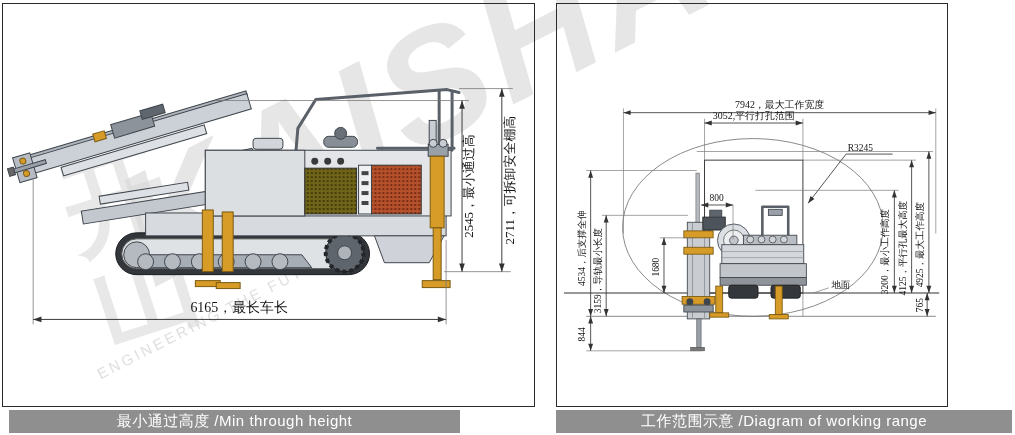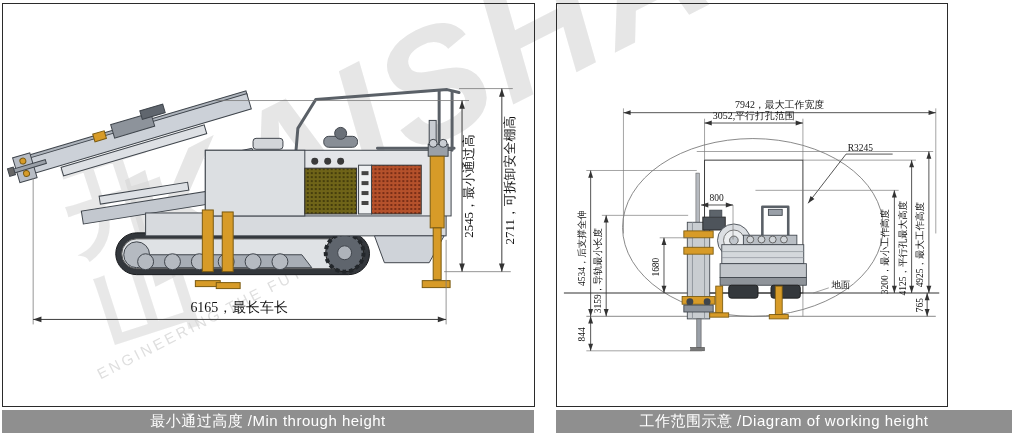--- a/index.html
+++ b/index.html
@@ -17,21 +17,21 @@
   
   .panel{position:absolute;top:3px;height:404px;border:1.6px solid #2b2b2b;
          box-sizing:border-box;background:transparent;z-index:1;}
   .panel-left{left:2px;width:533px;}
   .panel-right{left:556px;width:392px;}
   .panel svg{display:block;width:100%;height:100%;}
   
   .cap{position:absolute;top:410px;height:23px;background:#8f8f8f;color:#fff;
        font-size:15px;display:flex;align-items:center;justify-content:center;
        z-index:2;letter-spacing:.5px;}
-  .cap-left{left:2px;width:532px;}
+  .cap-left{left:9px;width:451px;}
   .cap-right{left:556px;width:456px;}
   
   .dim{stroke:#3a3a3a;stroke-width:1;fill:none;}
   .ext{stroke:#7a7a7a;stroke-width:.8;fill:none;}
   .cadtext{font-family:"Liberation Serif","DejaVu Serif",serif;fill:#141414;}
   .t14{font-size:14px;} .t13{font-size:13px;} .t115{font-size:11.5px;} .t11{font-size:11px;}
   .mach{stroke:#3f454c;stroke-width:1;}
   .frame{stroke:#5a6067;stroke-width:3;fill:none;stroke-linecap:round;stroke-linejoin:round;}
 </style>
 </head>
@@ -275,15 +275,15 @@
       <text class="cadtext t11" x="185" y="197" text-anchor="middle">800</text>
     </g>
     <g>
       <line class="ext" x1="315" y1="298" x2="297" y2="304"></line>
       <text class="cadtext t11" x="318" y="298" text-anchor="start">地面</text>
     </g>
   </svg>
   </div>
 
   <div class="cap cap-left">最小通过高度 /Min through height</div>
-  <div class="cap cap-right">工作范围示意 /Diagram of working height</div>
+  <div class="cap cap-right">工作范围示意 /Diagram of working range</div>
 
 </div>
 
 </body></html>

